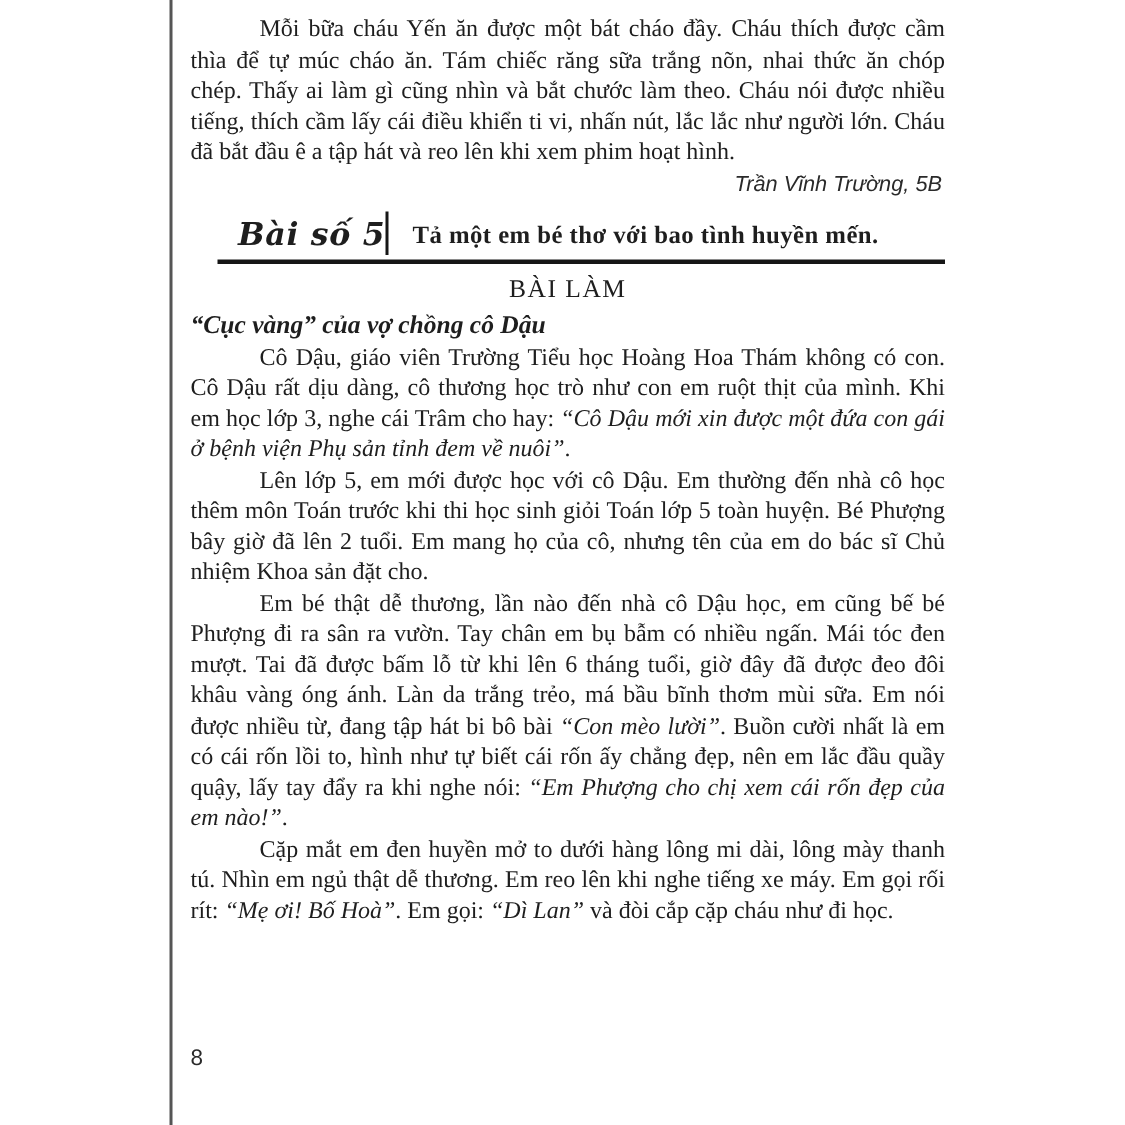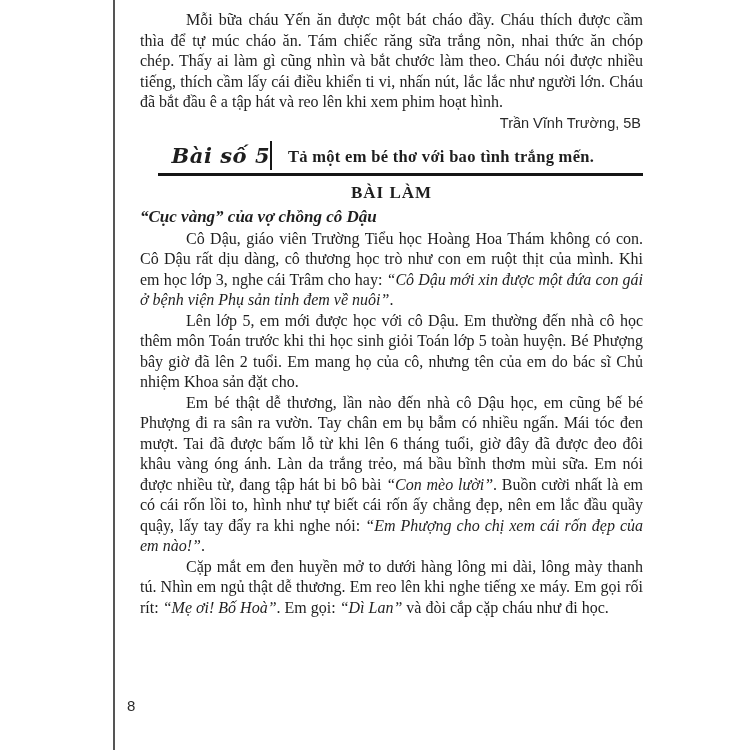--- a/index.html
+++ b/index.html
@@ -19,39 +19,40 @@
   .edge-line {
     position: absolute;
     left: 113px;
     top: 0;
     width: 2px;
     height: 750px;
     background: #555555;
   }
   .content {
     position: absolute;
-    left: 140px;
+    left: 127px;
     top: 10px;
     width: 503px;
   }
   .para {
     margin: 0;
     font-size: 16px;
     line-height: 20.5px;
     text-align: justify;
     text-indent: 46px;
   }
   .attr {
     margin: 0;
     font-family: "Liberation Sans", "DejaVu Sans", sans-serif;
     font-size: 14.5px;
     line-height: 21px;
     text-align: right;
     padding-right: 2px;
     color: #2a2a2a;
+    font-style: italic;
   }
   .attr-school {
     font-style: italic;
   }
   .assignment-row {
     display: flex;
     align-items: center;
     margin: 9px 0 0 18px;
     border-bottom: 3px solid #161616;
     padding-bottom: 5px;
@@ -75,21 +76,21 @@
   }
   .assignment-prompt {
     font-weight: bold;
     font-size: 16.5px;
     letter-spacing: 0.3px;
     padding-top: 4px;
   }
   .essay-heading {
     margin: 7px 0 0 0;
     text-align: center;
-    font-weight: bold;
+    font-weight: normal;
     font-size: 17px;
     letter-spacing: 1px;
   }
   .essay-title {
     margin: 4px 0 2px 0;
     text-align: left;
     font-weight: bold;
     font-style: italic;
     font-size: 17px;
   }
@@ -111,21 +112,21 @@
 
   <div class="content">
 
     <p class="para">Mỗi bữa cháu Yến ăn được một bát cháo đầy. Cháu thích được cầm thìa để tự múc cháo ăn. Tám chiếc răng sữa trắng nõn, nhai thức ăn chóp chép. Thấy ai làm gì cũng nhìn và bắt chước làm theo. Cháu nói được nhiều tiếng, thích cầm lấy cái điều khiển ti vi, nhấn nút, lắc lắc như người lớn. Cháu đã bắt đầu ê a tập hát và reo lên khi xem phim hoạt hình.</p>
 
     <p class="attr">Trần Vĩnh Trường, 5B</p>
 
     <div class="assignment-row">
       <div class="assignment-label">Bài số 5</div>
       <div class="assignment-divider"></div>
-      <div class="assignment-prompt">Tả một em bé thơ với bao tình trắng mến.</div>
+      <div class="assignment-prompt">Tả một em bé thơ với bao tình huyền mến.</div>
     </div>
 
     <p class="essay-heading">BÀI LÀM</p>
     <p class="essay-title">“Cục vàng” của vợ chồng cô Dậu</p>
 
     <p class="para"><span>Cô Dậu, giáo viên Trường Tiểu học Hoàng Hoa Thám không có con. Cô Dậu rất dịu dàng, cô thương học trò như con em ruột thịt của mình. Khi em học lớp 3, nghe cái Trâm cho hay: </span><i>“Cô Dậu mới xin được một đứa con gái ở bệnh viện Phụ sản tỉnh đem về nuôi”</i><span>.</span></p>
     <p class="para"><span>Lên lớp 5, em mới được học với cô Dậu. Em thường đến nhà cô học thêm môn Toán trước khi thi học sinh giỏi Toán lớp 5 toàn huyện. Bé Phượng bây giờ đã lên 2 tuổi. Em mang họ của cô, nhưng tên của em do bác sĩ Chủ nhiệm Khoa sản đặt cho.</span></p>
     <p class="para"><span>Em bé thật dễ thương, lần nào đến nhà cô Dậu học, em cũng bế bé Phượng đi ra sân ra vườn. Tay chân em bụ bẫm có nhiều ngấn. Mái tóc đen mượt. Tai đã được bấm lỗ từ khi lên 6 tháng tuổi, giờ đây đã được đeo đôi khâu vàng óng ánh. Làn da trắng trẻo, má bầu bĩnh thơm mùi sữa. Em nói được nhiều từ, đang tập hát bi bô bài </span><i>“Con mèo lười”</i><span>. Buồn cười nhất là em có cái rốn lồi to, hình như tự biết cái rốn ấy chẳng đẹp, nên em lắc đầu quầy quậy, lấy tay đẩy ra khi nghe nói: </span><i>“Em Phượng cho chị xem cái rốn đẹp của em nào!”</i><span>.</span></p>
     <p class="para"><span>Cặp mắt em đen huyền mở to dưới hàng lông mi dài, lông mày thanh tú. Nhìn em ngủ thật dễ thương. Em reo lên khi nghe tiếng xe máy. Em gọi rối rít: </span><i>“Mẹ ơi! Bố Hoà”</i><span>. Em gọi: </span><i>“Dì Lan”</i><span> và đòi cắp cặp cháu như đi học.</span></p>
 

